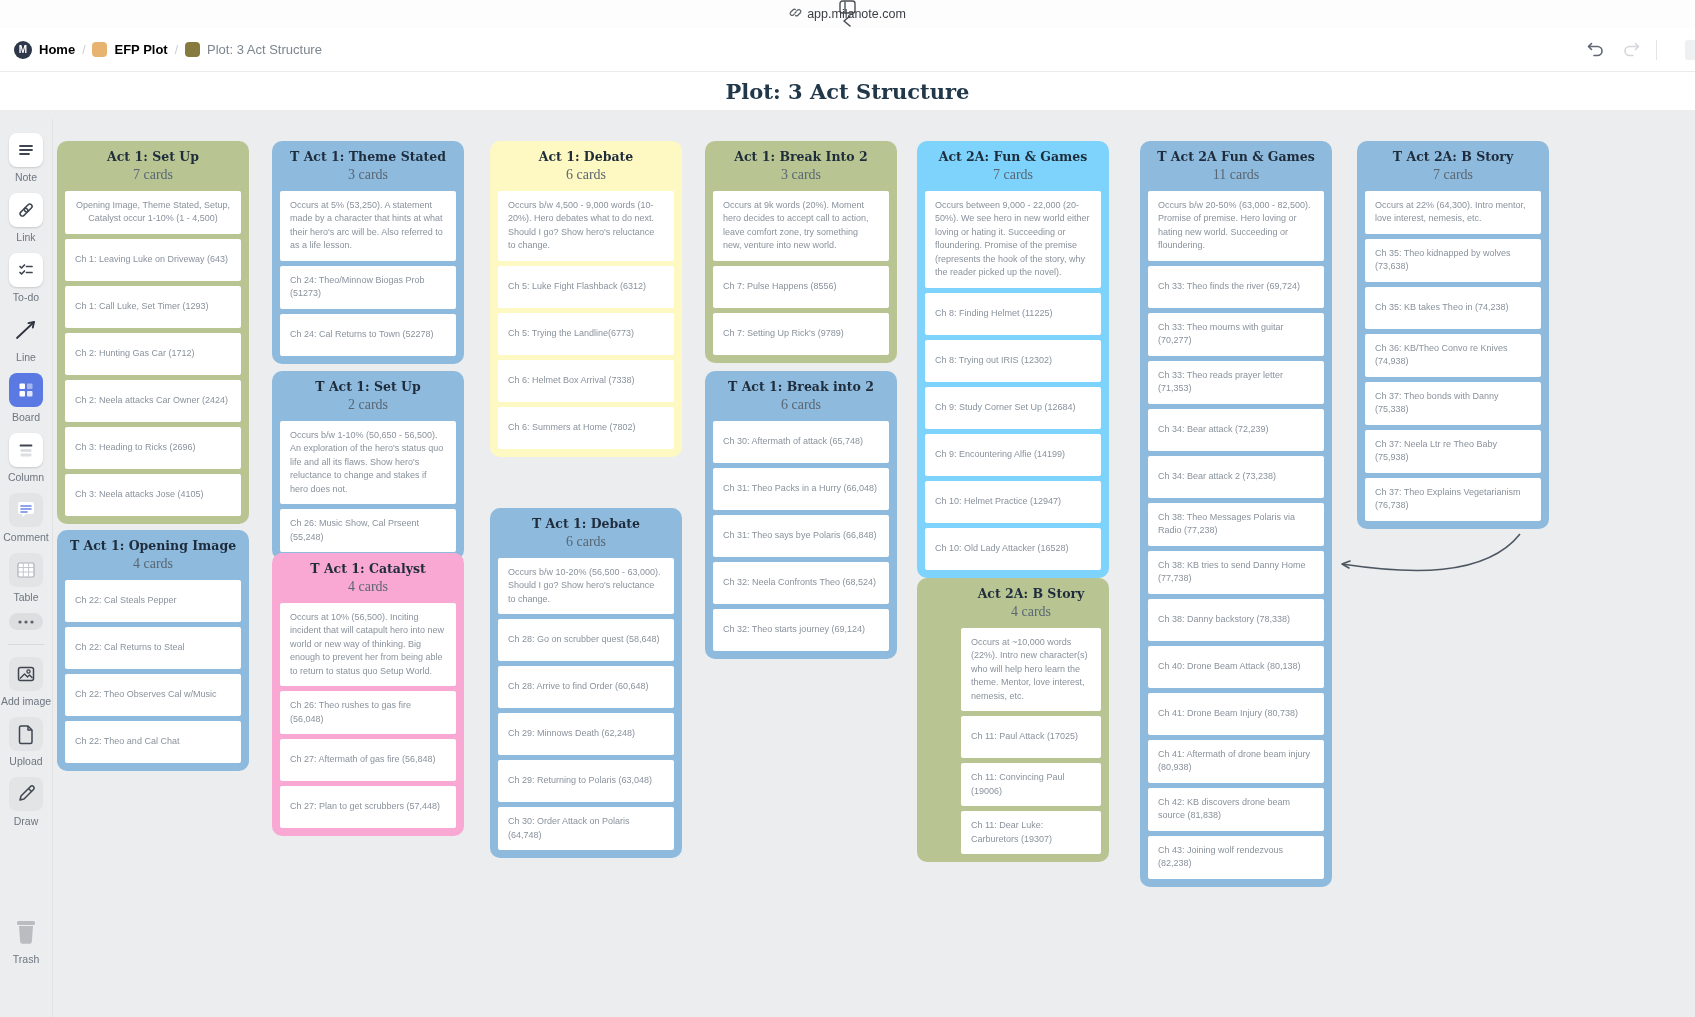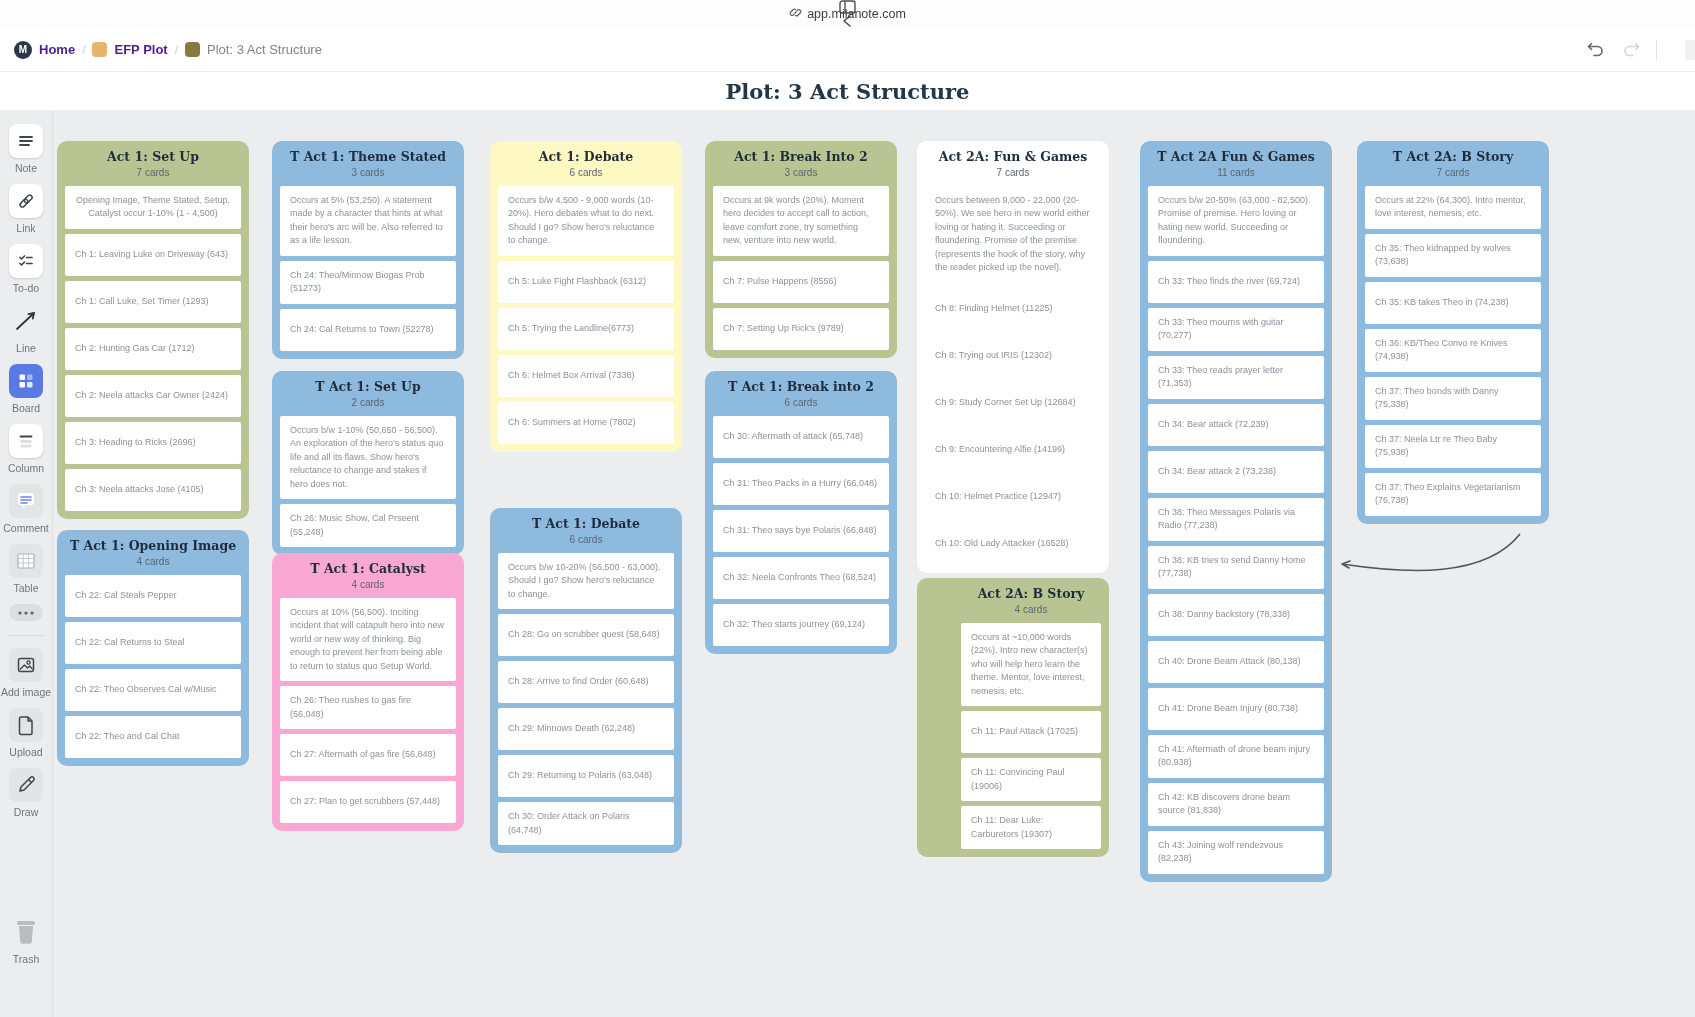--- a/index.html
+++ b/index.html
@@ -13,56 +13,56 @@
     margin-right:8px; cursor:default; }
   .chrome-btn svg { display:block; }
   .url-box { position:absolute; left:0; right:0; top:0; height:28px; display:flex;
     align-items:center; justify-content:center; gap:5px; pointer-events:none; }
   .url-text { font-size:12.5px; color:#3b3f44; }
 
   
   .app-header { height:44px; background:#fff; border-bottom:1px solid #e9ebec;
     display:flex; align-items:center; padding:0 14px; position:relative; }
   .crumb { display:flex; align-items:center; gap:7px; cursor:pointer; }
-  .crumb-label { font-size:13px; font-weight:bold; color:#4c1d95; }
+  .crumb-label { font-size:13px; font-weight:bold; color:#000000; }
   .crumb-label.muted { font-weight:normal; color:#7d858e; }
   .crumb-sep { color:#c9cdd1; margin:0 7px; font-size:12px; }
   .logo-circle { width:18px; height:18px; border-radius:50%; background:#2e3749; color:#fff;
     font-size:10px; font-weight:bold; display:flex; align-items:center; justify-content:center; }
   .board-chip { width:15px; height:15px; border-radius:4px; }
   .header-actions { position:absolute; right:38px; display:flex; align-items:center; gap:14px; }
   .icon-btn { width:22px; height:22px; display:flex; align-items:center; justify-content:center; cursor:pointer; }
   .v-divider { width:1px; height:20px; background:#e2e4e6; }
   .edge-btn { width:10px; height:20px; background:#eef0f1; border-radius:3px 0 0 3px;
     position:absolute; right:0; }
 
   
   .title-row { height:38px; background:#fff; display:flex; align-items:center; justify-content:center; }
   .page-title { font-family:"DejaVu Serif", serif; font-weight:bold; font-size:21px; color:#21374a; }
 
   
   .main { display:flex; height:907px; background:#ebedee; }
   .toolbar { width:53px; border-right:1px solid #e0e2e4; display:flex; flex-direction:column;
-    align-items:center; padding-top:14px; flex-shrink:0; }
+    align-items:center; padding-top:14px; flex-shrink:0;margin-top:9px; }
   .tool { display:flex; flex-direction:column; align-items:center; margin-bottom:10px; cursor:pointer; }
   .tool-icon { width:34px; height:34px; border-radius:8px; display:flex; align-items:center; justify-content:center; }
   .tool-icon.card { background:#fff; box-shadow:0 1px 2px rgba(40,50,60,.18); }
   .tool-icon.flat { background:#e2e4e6; }
   .tool-icon.plain { background:transparent; }
   .tool-icon.pill { width:34px; height:17px; border-radius:9px; background:#dcdee0;
     font-size:10px; letter-spacing:1px; color:#555c64; }
   .tool-label { font-size:10.5px; color:#6e7681; margin-top:4px; }
   .tool-divider { width:36px; height:1px; background:#d7d9db; margin:4px 0 12px; }
   .tool.trash { margin-top:auto; margin-bottom:52px; }
 
   .canvas { position:relative; flex:1; }
   .mcol { position:absolute; width:192px; padding:0 8px 8px; border-radius:10px; }
   .mcol-title { font-family:"DejaVu Serif", serif; font-weight:bold; font-size:12.5px;
     color:#1e2c3b; text-align:center; padding-top:8px; line-height:1.25; }
-  .mcol-count { font-size:10px; color:#5a6672; text-align:center; margin:2px 0 8px; }
+  .mcol-count { font-size:14px; color:#5a6672; text-align:center; margin:2px 0 8px;font-family:Liberation Serif, serif; }
   .mcard { background:#fff; border-radius:2px; margin-bottom:5px; padding:8px 10px;
     font-size:9px; color:#8a929c; line-height:1.5; min-height:42px;
     display:flex; align-items:center; cursor:pointer; }
   .mcard:last-child { margin-bottom:0; }
   .mcard.center { justify-content:center; text-align:center; }
   .connector { position:absolute; left:0; top:0; pointer-events:none; }
 </style>
 </head>
 <body>
 
@@ -363,21 +363,21 @@
       </div>
       <div class="mcol" style="left: 652px; top: 261px; background: rgb(142, 186, 221);">
         <div class="mcol-title">T Act 1: Break into 2</div>
         <div class="mcol-count">6 cards</div>
         <div class="mcard">Ch 30: Aftermath of attack (65,748)</div>
         <div class="mcard">Ch 31: Theo Packs in a Hurry (66,048)</div>
         <div class="mcard">Ch 31: Theo says bye Polaris (66,848)</div>
         <div class="mcard">Ch 32: Neela Confronts Theo (68,524)</div>
         <div class="mcard">Ch 32: Theo starts journey (69,124)</div>
       </div>
-      <div class="mcol" style="left: 864px; top: 31px; background: #ffffff;">
+      <div class="mcol" style="left: 864px; top: 31px; background: #7dd3fc;">
         <div class="mcol-title">Act 2A: Fun &amp; Games</div>
         <div class="mcol-count">7 cards</div>
         <div class="mcard">Occurs between 9,000 - 22,000 (20-50%). We see hero in new world either loving or hating it. Succeeding or floundering. Promise of the premise (represents the hook of the story, why the reader picked up the novel).</div>
         <div class="mcard">Ch 8: Finding Helmet (11225)</div>
         <div class="mcard">Ch 8: Trying out IRIS (12302)</div>
         <div class="mcard">Ch 9: Study Corner Set Up (12684)</div>
         <div class="mcard">Ch 9: Encountering Alfie (14199)</div>
         <div class="mcard">Ch 10: Helmet Practice (12947)</div>
         <div class="mcard">Ch 10: Old Lady Attacker (16528)</div>
       </div>

